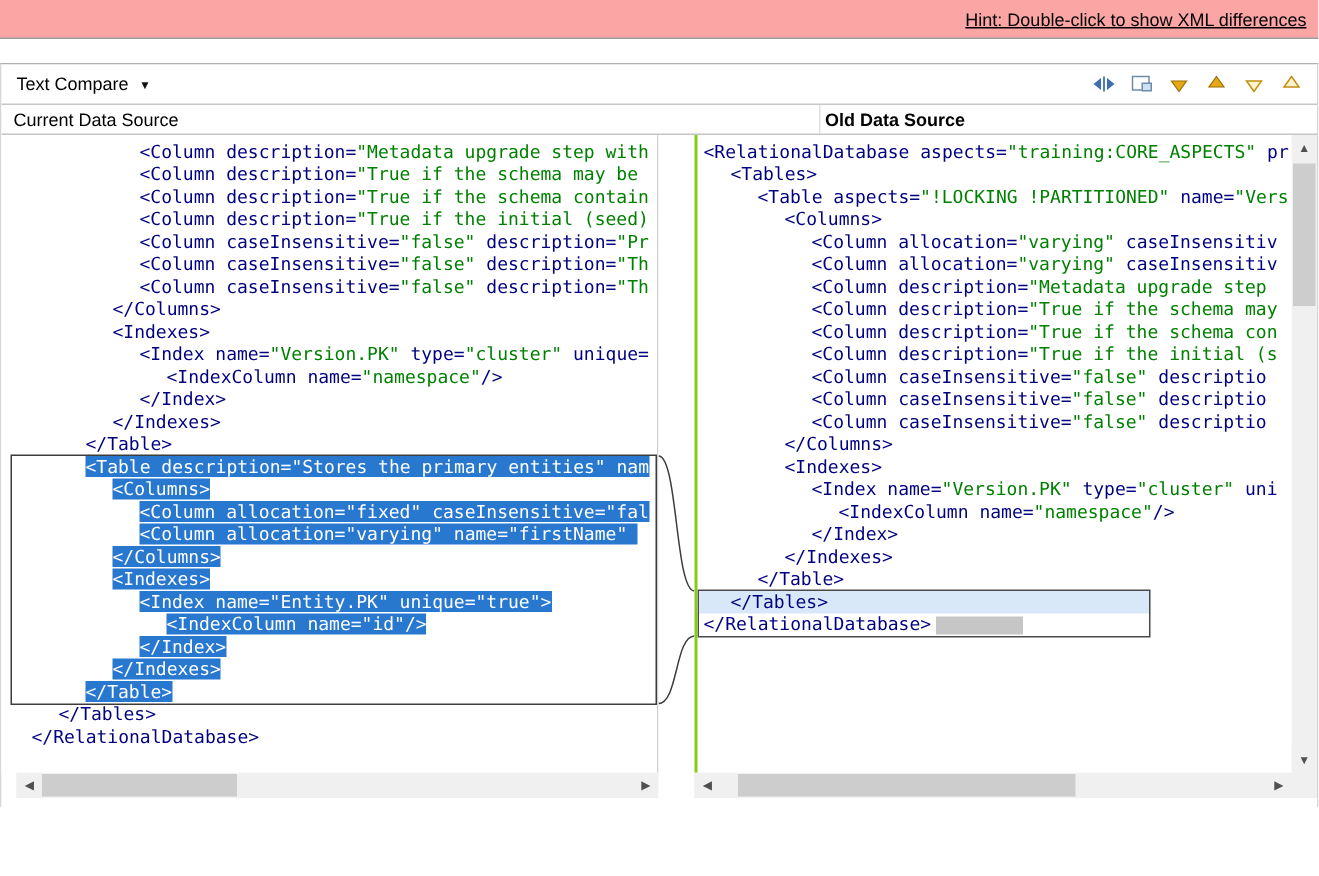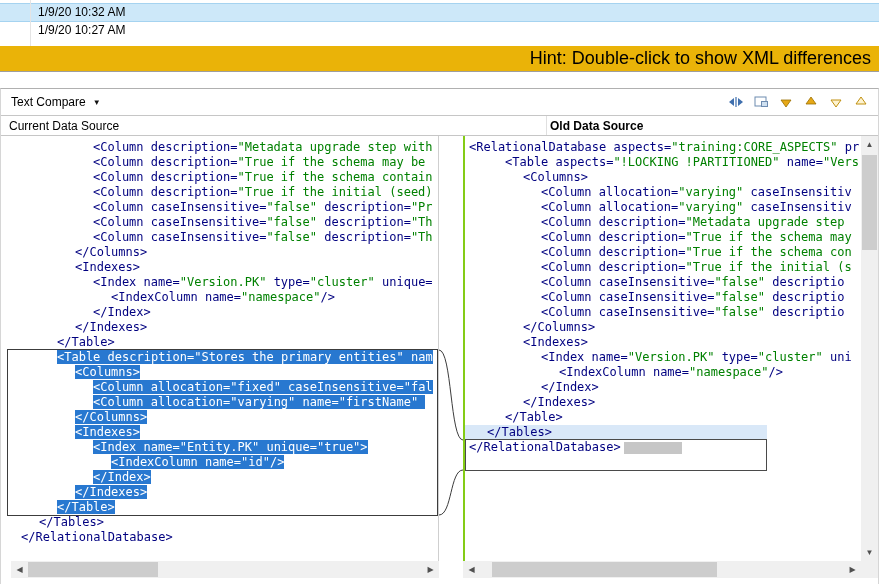--- a/index.html
+++ b/index.html
@@ -8,21 +8,21 @@
 
   
   .history { height: 46px; position: relative; padding-top: 3px; background: #fff; }
   .hist-row { height: 19px; line-height: 17px; padding-left: 38px; font-size: 12px; color: #000; }
   .hist-row.selected { background: var(--row-selected-bg, #cde8f9);
                        border-top: 1px solid var(--row-selected-border, #a5d3f0);
                        border-bottom: 1px solid var(--row-selected-border, #a5d3f0); }
   .hist-divider { position: absolute; left: 30px; top: 0; width: 1px; height: 46px; background: #e4e4e4; }
 
   .hint-bar { height: 26px; border-bottom: 1px solid #9e9e9e; display: flex; align-items: center;
-              justify-content: flex-end; padding-right: 8px; font-size: 18px; color: #000; background: #eab308; }
+              justify-content: flex-end; padding-right: 8px; font-size: 12px; color: #000; background: #fca5a5; text-decoration: underline; }
   .gap { height: 16px; background: #fff; }
 
   
   .compare { height: 496px; border-top: 1px solid #b0b0b0; border-left: 1px solid #d6d6d6;
              border-right: 1px solid #d6d6d6; background: #fff; }
 
   .cmp-toolbar { height: 26px; display: flex; align-items: center; padding: 0 6px 0 10px; background: #fff; }
   .mode { display: flex; align-items: center; gap: 7px; font-size: 12px; cursor: default; }
   .caret { font-size: 8px; color: #111; }
   .tb-icons { margin-left: auto; display: flex; gap: 3px; align-items: center; }
@@ -71,29 +71,20 @@
   .hthumb.lft { left: 0; width: 130px; }
   .hthumb.rgt { left: 12px; width: 225px; }
   .corner { width: 17px; background: #f0f0f0; }
   .bottom-filler { height: 6px; background: #fff; }
 </style>
 </head>
 <body>
 
 <div>
 
-  <div class="history">
-    <div class="hist-row selected">
-      <span>1/9/20 10:32 AM</span>
-    </div>
-    <div class="hist-row">
-      <span>1/9/20 10:27 AM</span>
-    </div>
-    <div class="hist-divider"></div>
-  </div>
 
   <div class="hint-bar">
     <span>Hint: Double-click to show XML differences</span>
   </div>
 
   <div class="gap"></div>
 
   <div class="compare">
 
     <div class="cmp-toolbar">
@@ -178,20 +169,21 @@
       </div>
       <div class="gutter">
         <svg id="conn" width="24" height="425" viewBox="0 0 24 425">
           <path id="conn-top" d="M0 214 C13 214 11 304 24 304" fill="none" stroke="#3c3c3c" stroke-width="1"></path>
           <path id="conn-bottom" d="M0 379 C13 379 11 334 24 334" fill="none" stroke="#3c3c3c" stroke-width="1"></path>
         </svg>
       </div>
       <div class="pane right" id="right-pane">
         <div id="right-code">
             <div class="code-line"><span class="ind" style="width: 0px;"></span><span class="lt"><span class="tk-c">&lt;RelationalDatabase aspects=</span><span class="tk-s">"training:CORE_ASPECTS"</span><span class="tk-c"> pr</span></span></div>
+            <div class="code-line"><span class="ind" style="width: 18px;"></span><span class="lt"><span class="tk-c">&lt;Tables&gt;</span></span></div>
             <div class="code-line"><span class="ind" style="width: 36px;"></span><span class="lt"><span class="tk-c">&lt;Table aspects=</span><span class="tk-s">"!LOCKING !PARTITIONED"</span><span class="tk-c"> name=</span><span class="tk-s">"Vers</span></span></div>
             <div class="code-line"><span class="ind" style="width: 54px;"></span><span class="lt"><span class="tk-c">&lt;Columns&gt;</span></span></div>
             <div class="code-line"><span class="ind" style="width: 72px;"></span><span class="lt"><span class="tk-c">&lt;Column allocation=</span><span class="tk-s">"varying"</span><span class="tk-c"> caseInsensitiv</span></span></div>
             <div class="code-line"><span class="ind" style="width: 72px;"></span><span class="lt"><span class="tk-c">&lt;Column allocation=</span><span class="tk-s">"varying"</span><span class="tk-c"> caseInsensitiv</span></span></div>
             <div class="code-line"><span class="ind" style="width: 72px;"></span><span class="lt"><span class="tk-c">&lt;Column description=</span><span class="tk-s">"Metadata upgrade step</span></span></div>
             <div class="code-line"><span class="ind" style="width: 72px;"></span><span class="lt"><span class="tk-c">&lt;Column description=</span><span class="tk-s">"True if the schema may</span></span></div>
             <div class="code-line"><span class="ind" style="width: 72px;"></span><span class="lt"><span class="tk-c">&lt;Column description=</span><span class="tk-s">"True if the schema con</span></span></div>
             <div class="code-line"><span class="ind" style="width: 72px;"></span><span class="lt"><span class="tk-c">&lt;Column description=</span><span class="tk-s">"True if the initial (s</span></span></div>
             <div class="code-line"><span class="ind" style="width: 72px;"></span><span class="lt"><span class="tk-c">&lt;Column caseInsensitive=</span><span class="tk-s">"false"</span><span class="tk-c"> descriptio</span></span></div>
             <div class="code-line"><span class="ind" style="width: 72px;"></span><span class="lt"><span class="tk-c">&lt;Column caseInsensitive=</span><span class="tk-s">"false"</span><span class="tk-c"> descriptio</span></span></div>

